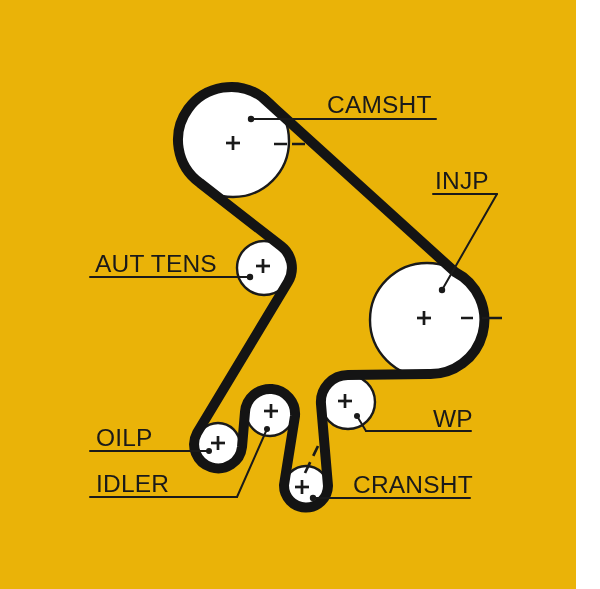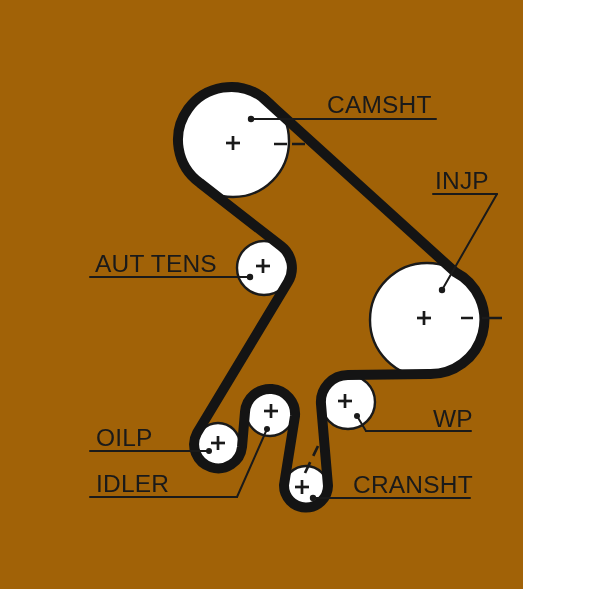--- a/index.html
+++ b/index.html
@@ -5,23 +5,23 @@
   html, body {
     margin: 0;
     padding: 0;
     width: 600px;
     height: 589px;
     background: #ffffff;
     overflow: hidden;
   }
   .stage {
     position: relative;
-    width: 523px;
+    width: 576px;
     height: 589px;
-    background: #a16207;
+    background: #eab308;
   }
   svg { display: block; }
   .pulley-circle {
     fill: #ffffff;
     stroke: #1a1a1a;
     stroke-width: 2.4;
   }
   .belt {
     fill: none;
     stroke-width: 10;

